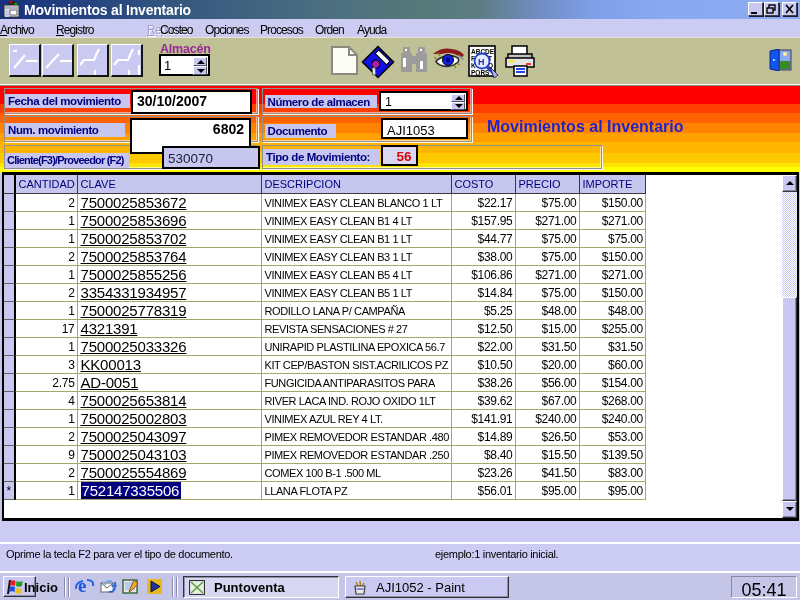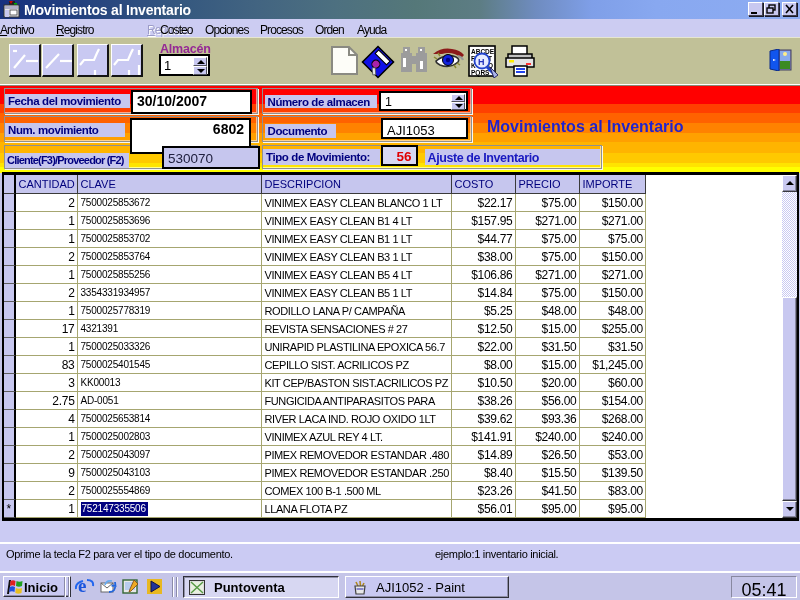--- a/index.html
+++ b/index.html
@@ -55,21 +55,21 @@
  border:2px solid #000; border-top-width:3px; border-bottom-width:3px; }
 #grid table { border-collapse:separate; border-spacing:0; table-layout:fixed; width:642px; }
 #grid td { height:18px; font-size:12px; letter-spacing:-0.3px; overflow:hidden; white-space:nowrap; }
 #grid tr.hdr td { height:19px; background:#c6c6ee; color:#00007d; font-size:11px; letter-spacing:0;
  border-right:1px solid #3a3a3a; border-bottom:1px solid #3a3a3a; padding-left:3px; }
 #grid tr.hdr td.sel { border-right:2px solid #000; padding:0; }
 #grid td.sel { background:#c8c8f0; border-right:2px solid #000; border-bottom:1px solid #606060;
  text-align:center; font-size:12px; }
 #grid td.num { background:#fff; text-align:right; padding-right:2px; border-right:1px solid #a6a670; border-bottom:1px solid #a6a670; }
 #grid td.txt { background:#fff; text-align:left; padding-left:3px; border-right:1px solid #a6a670; border-bottom:1px solid #a6a670; }
-#grid td.k { font-size:10px; letter-spacing:-0.2px; }
+#grid td.k { font-size:15px; letter-spacing:-0.2px;text-decoration:underline; }
 #grid td.d { font-size:11px; letter-spacing:-0.4px; }
 .hl { background:#000080; color:#fff; padding:1px 2px 2px 1px; }
 
 
 #vsb { position:absolute; right:0; top:0; width:15px; height:343px;
  background:#fff;
  background-image:linear-gradient(45deg,#c9c9f2 25%,transparent 25%,transparent 75%,#c9c9f2 75%),linear-gradient(45deg,#c9c9f2 25%,transparent 25%,transparent 75%,#c9c9f2 75%);
  background-size:2px 2px; background-position:0 0,1px 1px; }
 .sbtn { position:absolute; left:0; width:15px; height:17px; background:#c8c8f0;
  border:1px solid; border-color:#ffffff #38383f #38383f #ffffff; box-shadow:inset -1px -1px 0 #8888a0; }
@@ -77,21 +77,21 @@
  border:1px solid; border-color:#ffffff #38383f #38383f #ffffff; box-shadow:inset -1px -1px 0 #8888a0; }
 
 
 #panel { position:absolute; left:0; top:521px; width:800px; height:21px; background:#cbcbf3; }
 #statusbar { position:absolute; left:0; top:542px; width:800px; height:29px; background:#cbcbf3; border-top:2px solid #ffffff; font-size:11px; letter-spacing:-0.3px; color:#000; }
 #statusbar .s1 { position:absolute; left:6px; top:4px; }
 #statusbar .s2 { position:absolute; left:435px; top:4px; }
 
 
 #taskbar { position:absolute; left:0; top:571px; width:800px; height:29px; background:#c5c5e8; border-top:2px solid #ffffff; }
-#inicio { position:absolute; left:3px; top:3px; width:68px; height:21px; background:#c9c9f2;
+#inicio { position:absolute; left:3px; top:3px; width:33px; height:21px; background:#c9c9f2;
  border:1px solid; border-color:#ffffff #30303a #30303a #ffffff; box-shadow:inset -1px -1px 0 #9090a8; }
 #inicio span { position:absolute; left:20px; top:3px; font-weight:bold; font-size:13px; }
 .tsep { position:absolute; top:4px; width:2px; height:20px; border-left:1px solid #8a8aa8; border-right:1px solid #ffffff; }
 .taskbtn { position:absolute; top:3px; height:22px; font-size:13px; }
 #btnpv { left:183px; width:156px; background:#d7d7f2;
  border:1px solid; border-color:#30303a #ffffff #ffffff #30303a; box-shadow:inset 1px 1px 0 #9090a8; font-weight:bold; }
 #btnpaint { left:345px; width:164px; background:#c9c9f2;
  border:1px solid; border-color:#ffffff #30303a #30303a #ffffff; box-shadow:inset -1px -1px 0 #9090a8; }
 .taskbtn .lbl { position:absolute; left:30px; top:3px; }
 #clock { position:absolute; left:731px; top:3px; width:66px; height:22px; background:#c5c5e8;
@@ -289,21 +289,20 @@
           <div class="tri tridn" style="top:1px"></div>
         </div>
    </div>
  </div>
 
  <div class="chip" style="left:264.5px;top:38px;width:71px;height:14px;padding:1px 16px 0 3px">Documento</div>
  <div class="inp" style="left:381px;top:32px;width:87px;height:21px;font-size:13px;padding:3px 0 0 4px">AJI1053</div>
 
  <div class="chip" style="left:263px;top:63px;width:117px;height:15.5px;padding:2px 0 0 3px">Tipo de Movimiento:</div>
  <div class="inp" style="left:381px;top:59px;width:36.5px;height:20.5px;background:#d8d8f2;color:#e00000;font-weight:bold;font-size:13.5px;text-align:right;padding:2px 4px 0 0;border-width:2px">56</div>
- <div class="chip" style="left:424.5px;top:63px;width:175px;height:15.5px;font-size:12.5px;color:#1a1ac0;padding:2px 0 0 3px">Ajuste de Inventario</div>
 
  <div class="abs" style="left:487px;top:31.5px;font-size:16px;font-weight:bold;color:#2222cc">Movimientos al Inventario</div>
 </div>
 
 <div id="grid">
  <table>
   <colgroup>
         <col style="width:11.5px">
         <col style="width:62px">
         <col style="width:184px">
@@ -398,29 +397,20 @@
           <td class="sel"></td>
           <td class="num">1</td>
           <td class="txt k">7500025033326</td>
           <td class="txt d">UNIRAPID PLASTILINA EPOXICA 56.7</td>
           <td class="num">$22.00</td>
           <td class="num">$31.50</td>
           <td class="num">$31.50</td>
         </tr>
 <tr>
           <td class="sel"></td>
-          <td class="num">83</td>
-          <td class="txt k">7500025401545</td>
-          <td class="txt d">CEPILLO SIST. ACRILICOS PZ</td>
-          <td class="num">$8.00</td>
-          <td class="num">$15.00</td>
-          <td class="num">$1,245.00</td>
-        </tr>
-<tr>
-          <td class="sel"></td>
           <td class="num">3</td>
           <td class="txt k">KK00013</td>
           <td class="txt d">KIT CEP/BASTON SIST.ACRILICOS PZ</td>
           <td class="num">$10.50</td>
           <td class="num">$20.00</td>
           <td class="num">$60.00</td>
         </tr>
 <tr>
           <td class="sel"></td>
           <td class="num">2.75</td>
@@ -429,21 +419,21 @@
           <td class="num">$38.26</td>
           <td class="num">$56.00</td>
           <td class="num">$154.00</td>
         </tr>
 <tr>
           <td class="sel"></td>
           <td class="num">4</td>
           <td class="txt k">7500025653814</td>
           <td class="txt d">RIVER LACA IND. ROJO OXIDO 1LT</td>
           <td class="num">$39.62</td>
-          <td class="num">$93.36</td>
+          <td class="num">$67.00</td>
           <td class="num">$268.00</td>
         </tr>
 <tr>
           <td class="sel"></td>
           <td class="num">1</td>
           <td class="txt k">7500025002803</td>
           <td class="txt d">VINIMEX AZUL REY 4 LT.</td>
           <td class="num">$141.91</td>
           <td class="num">$240.00</td>
           <td class="num">$240.00</td>

